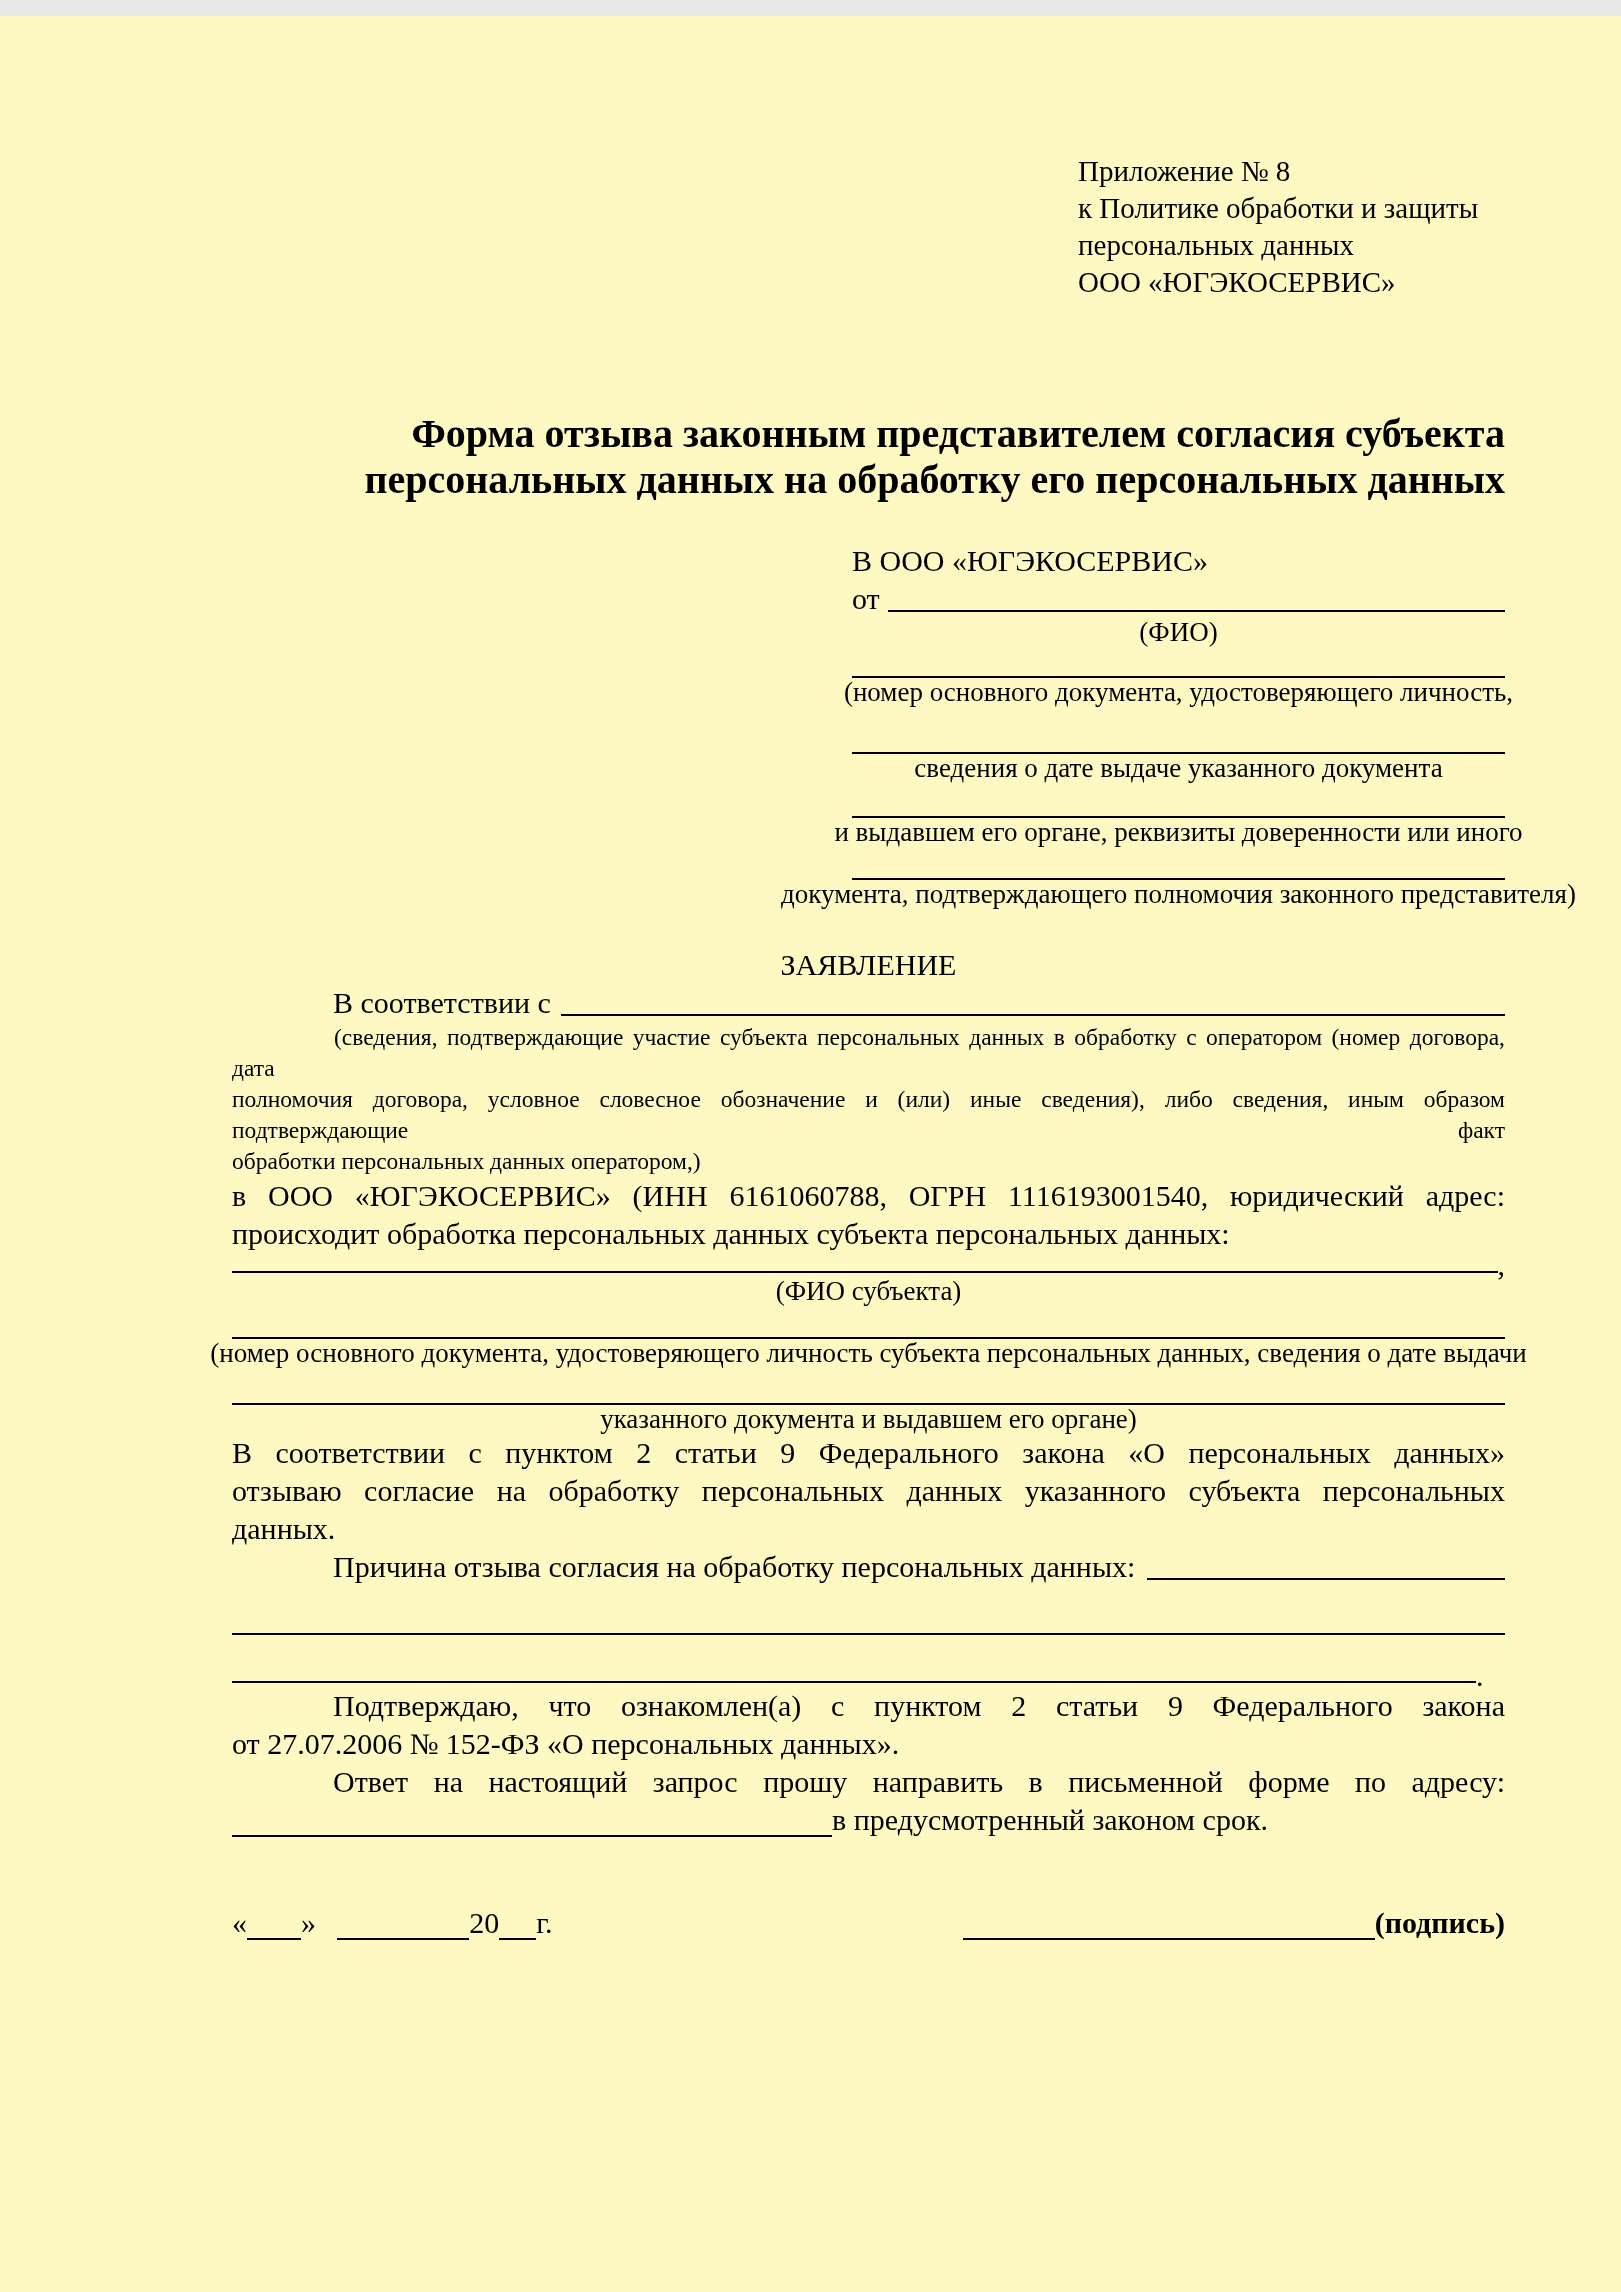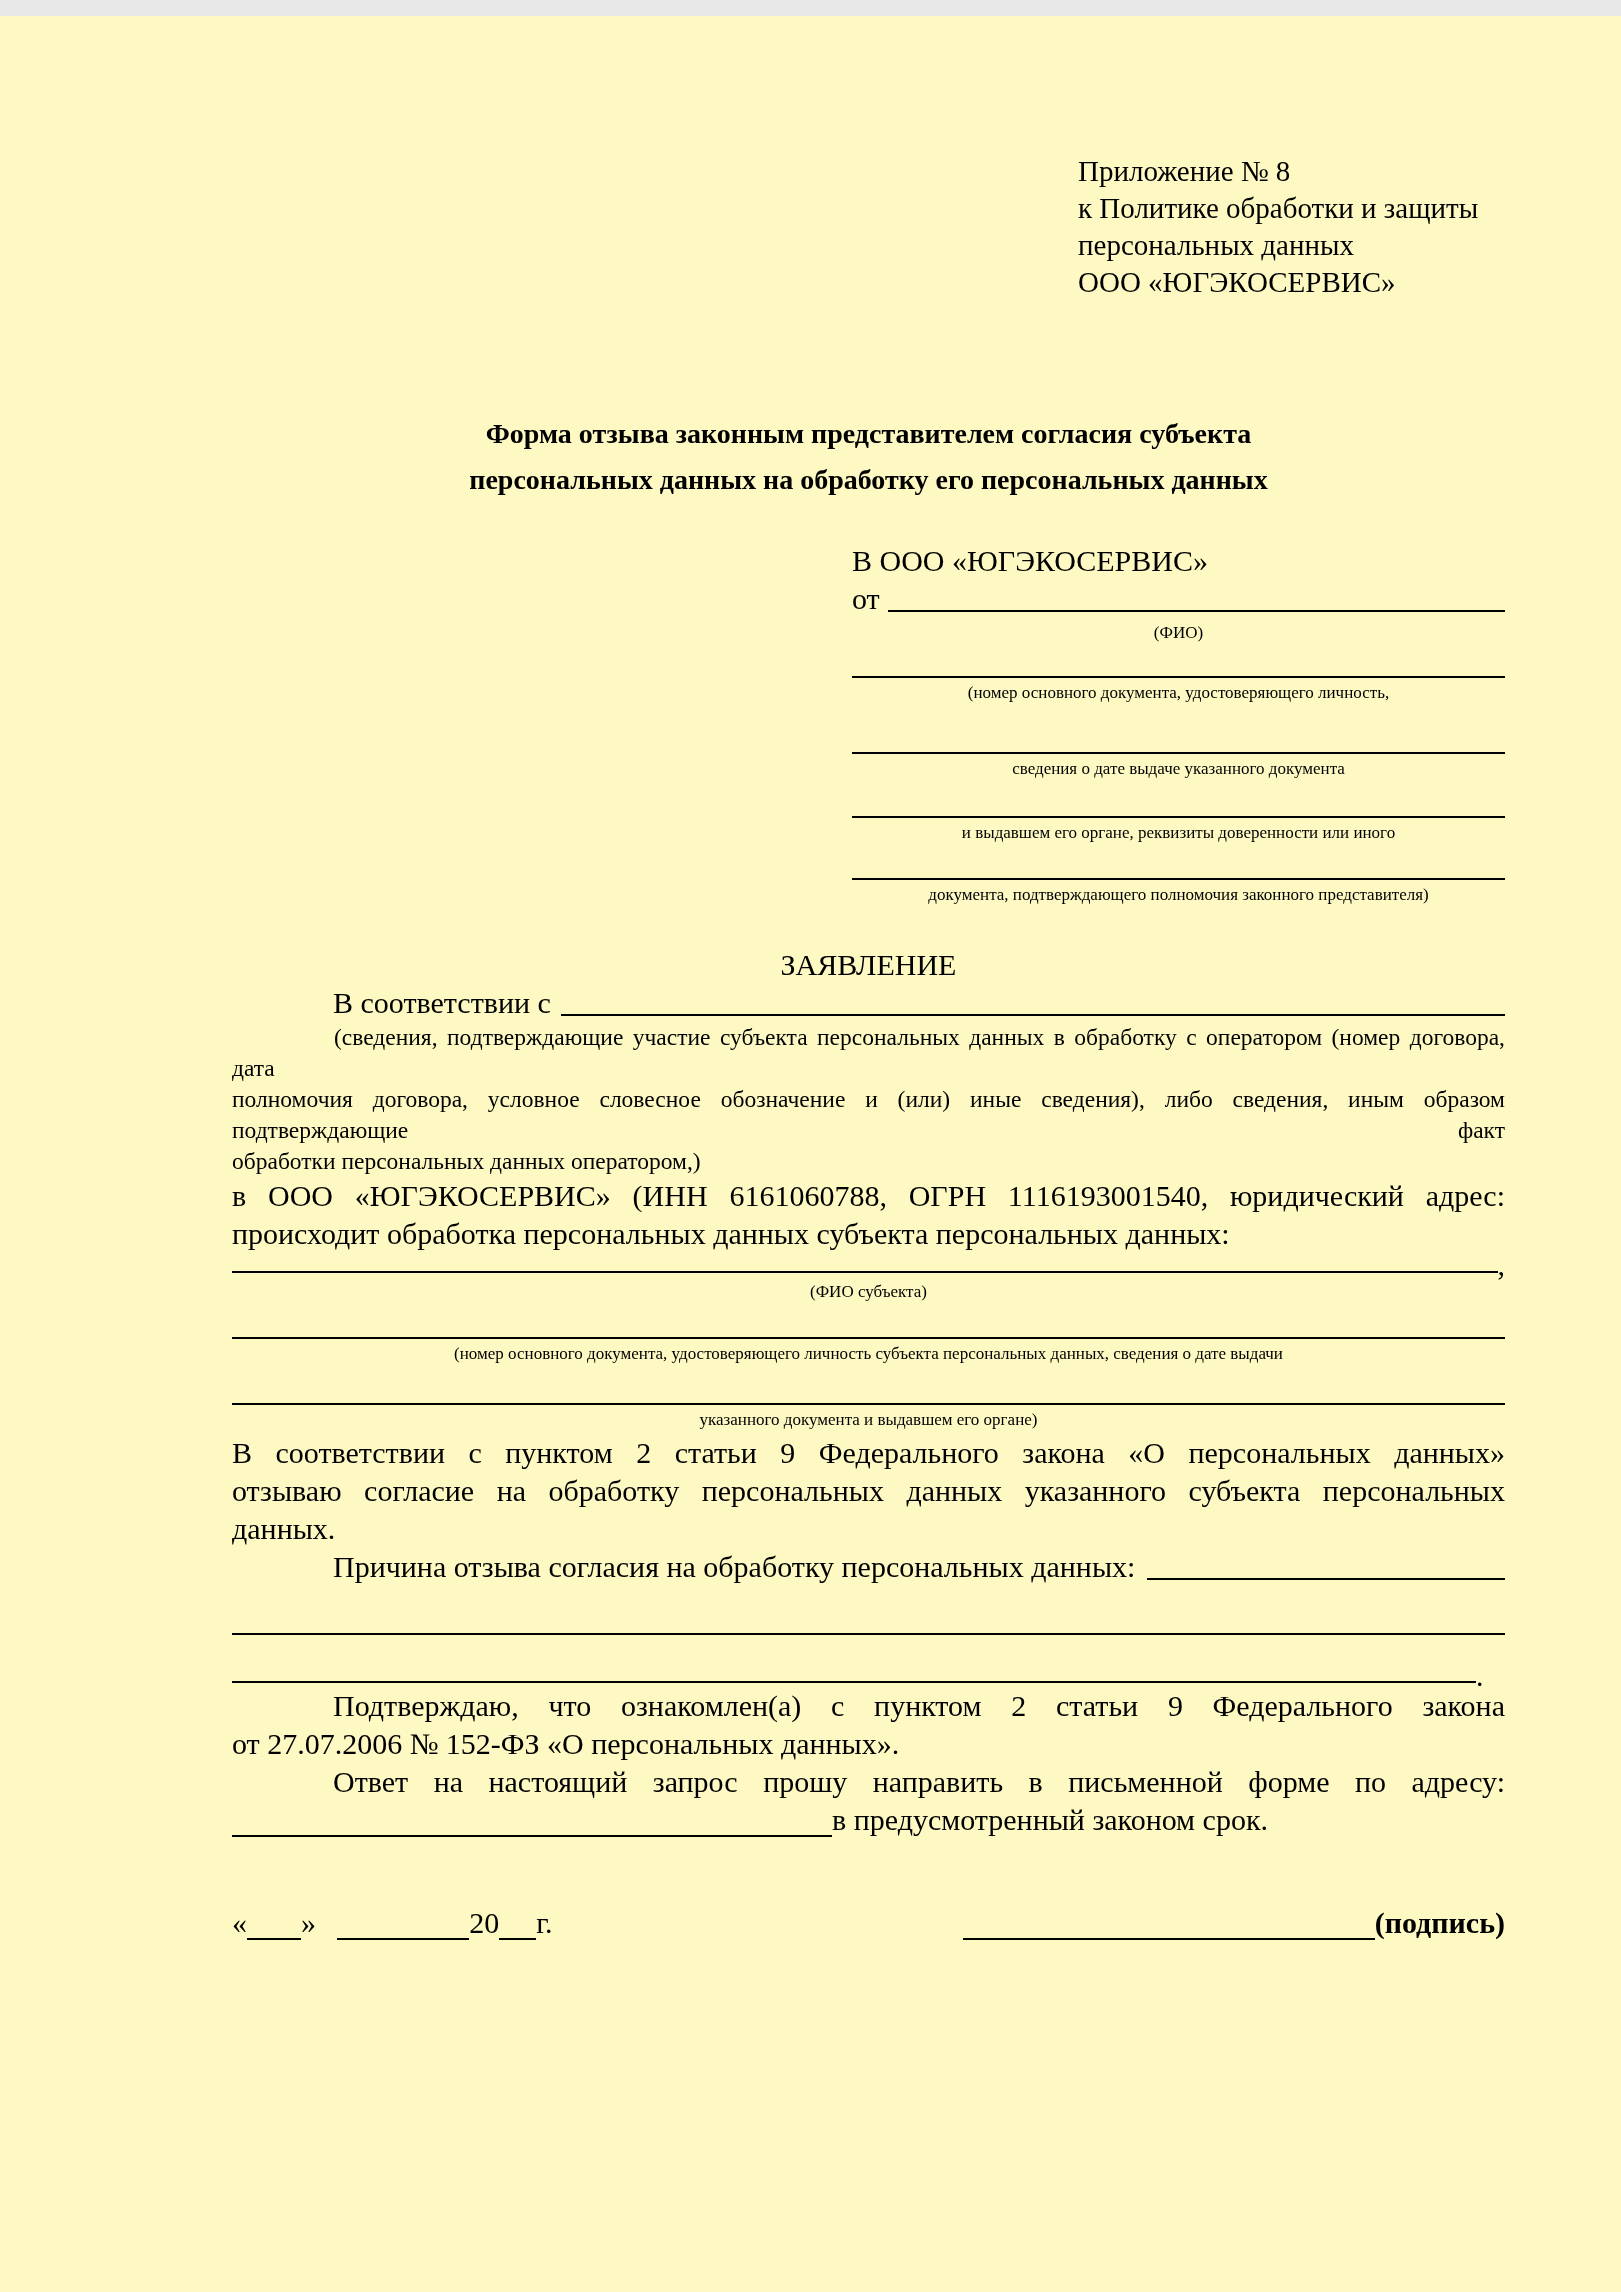--- a/index.html
+++ b/index.html
@@ -11,28 +11,28 @@
     color:#000;
     font-family:"Liberation Serif","DejaVu Serif",serif;
     font-size:30px;line-height:38px;
     box-sizing:border-box;
     padding:137px 116px 0 232px;
     overflow:hidden;
   }
   
   .appendix{margin-left:846px;font-size:29px;line-height:37px;}
   
-  .doc-title{margin-top:110px;text-align:center;font-weight:bold;font-size:28px;line-height:46px;}
+  .doc-title{margin-top:110px;text-align:right;font-weight:bold;font-size:40px;line-height:46px;}
   
   .recipient{margin-top:39px;margin-left:620px;}
   .fillrow{display:flex;align-items:flex-end;}
   .fillrow .lbl{white-space:nowrap;}
   .fillrow .blank{flex:1;border-bottom:2.9px solid #000;margin-bottom:5.9px;margin-left:7.8px;}
   .fld{border-bottom:2.9px solid #000;}.h30{height:29px}.h32{height:31px}.h34{height:33px}.h36{height:35px}.h46{height:45px}.h48{height:47px}
-  .caption{font-size:17px;line-height:29px;display:flex;justify-content:center;}
+  .caption{font-size:27px;line-height:29px;display:flex;justify-content:center;}
   .caption span{white-space:nowrap;}
   
   .heading{margin-top:37px;text-align:center;}
   .accordance{display:flex;align-items:flex-end;}
   .accordance .lbl{margin-left:101px;white-space:nowrap;}
   .accordance .blank{flex:1;border-bottom:2.9px solid #000;margin-bottom:5.9px;margin-left:9.8px;}
   .note{font-size:23.5px;line-height:31px;}
   .note .ln{text-align:justify;text-align-last:justify;}
   .note .ln.first{text-indent:102px;}
   .note .ln.last{text-align:left;text-align-last:left;}

